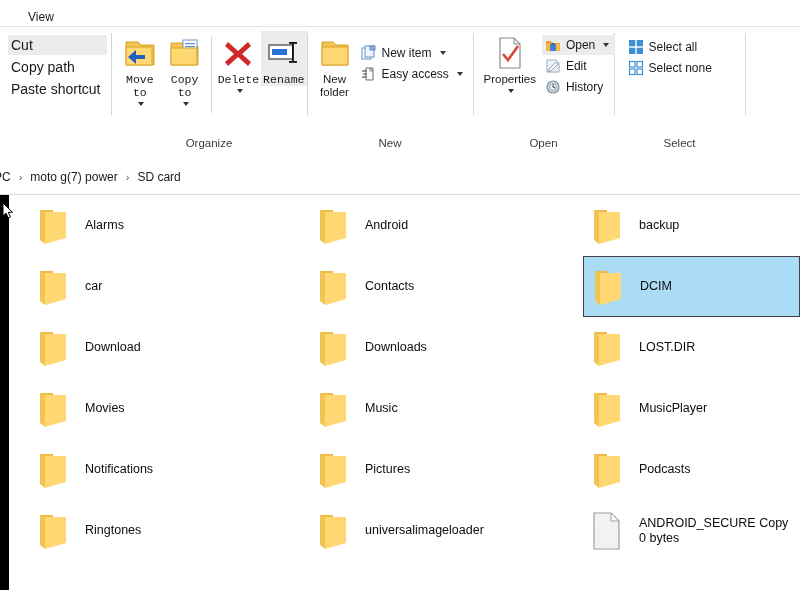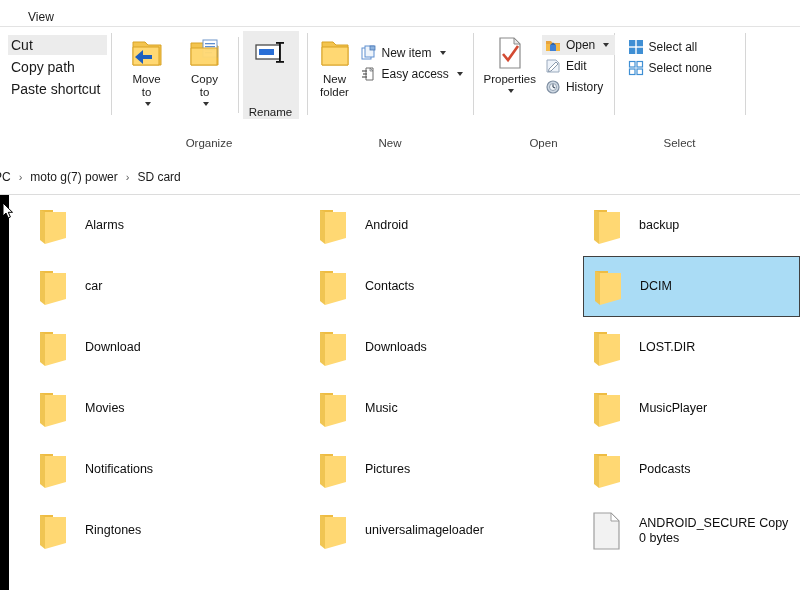--- a/index.html
+++ b/index.html
@@ -258,21 +258,21 @@
             <div class="clip-item hl">Cut</div>
             <div class="clip-item">Copy path</div>
             <div class="clip-item">Paste shortcut</div>
           </div>
         </div>
       </div>
 
       <div class="group-sep"></div>
 
       <div class="group" style="width:195px;">
-        <div class="group-body" style="padding-left:6px;">
+        <div class="group-body" style="padding-left:6px;font-family:Liberation Mono, monospace;">
 
           <div class="big-btn">
             <div class="ico">
               <svg width="34" height="32" viewBox="0 0 34 32">
                 <path d="M3 5 h12 l3 3 h13 v20 H3 Z" fill="#f3c44f" stroke="#d9a326" stroke-width="1"></path>
                 <path d="M3 10 h26 v18 H3 Z" fill="#ffd873" stroke="#d9a326" stroke-width="1"></path>
                 <path d="M22 18 h-9 v-5 l-8 7 8 7 v-5 h9 z" fill="#1f5fbf"></path>
               </svg>
             </div>
             <div class="lbl">Move
@@ -298,22 +298,33 @@
             </div>
             <div class="lbl">Copy
 to</div>
             <div class="caret-row">
                 <span class="caret"></span>
               </div>
           </div>
 
           <div class="group-sep" style="margin:6px 4px 0 4px;height:76px;"></div>
 
-
-          <div class="big-btn sel" style="width:56px;gap:33px;">
+          <div class="big-btn">
+            <div class="ico">
+              <svg width="30" height="30" viewBox="0 0 30 30">
+                <path d="M5 4 L15 13 L25 4 L28 8 L19 16 L28 24 L25 28 L15 19 L5 28 L2 24 L11 16 L2 8 Z" fill="#cf2a27"></path>
+              </svg>
+            </div>
+            <div class="lbl">Delete</div>
+            <div class="caret-row">
+                <span class="caret"></span>
+              </div>
+          </div>
+
+          <div class="big-btn sel" style="width:56px;">
             <div class="ico">
               <svg width="34" height="28" viewBox="0 0 34 28">
                 <rect x="2" y="6" width="24" height="14" fill="#ffffff" stroke="#4a4a4a" stroke-width="1.3"></rect>
                 <rect x="5" y="10" width="15" height="6" fill="#2a6fd6"></rect>
                 <rect x="25" y="4" width="1.8" height="19" fill="#111"></rect>
                 <rect x="22" y="3" width="8" height="1.8" fill="#111"></rect>
                 <rect x="22" y="22" width="8" height="1.8" fill="#111"></rect>
               </svg>
             </div>
             <div class="lbl">Rename</div>

